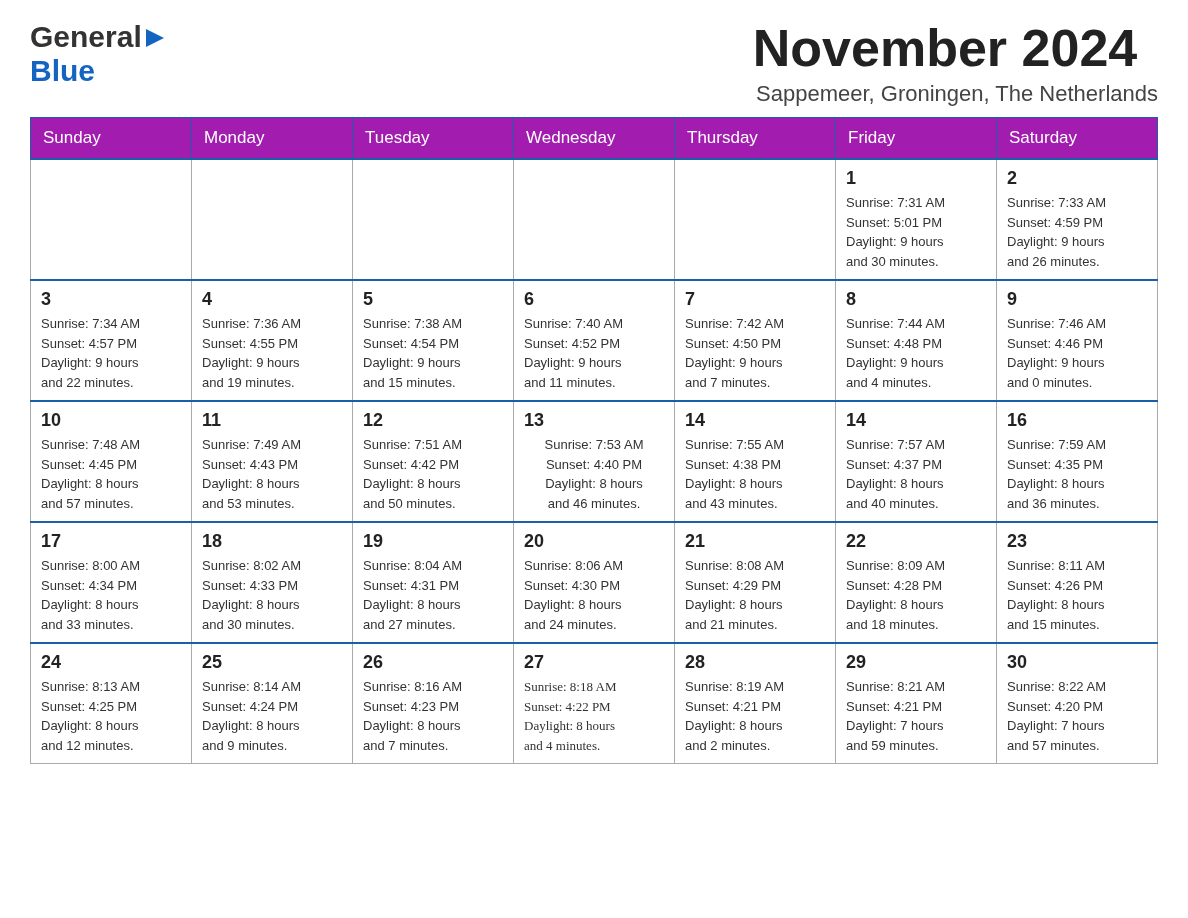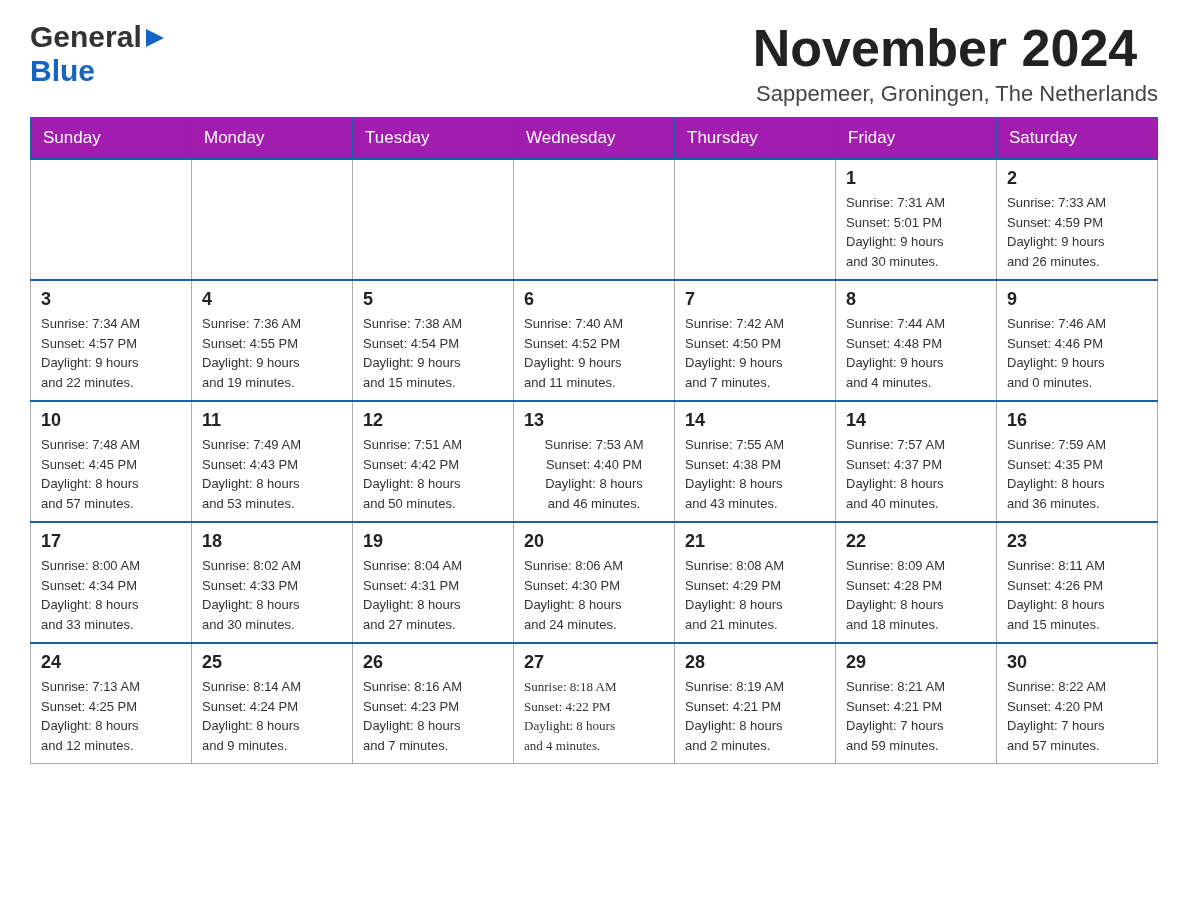--- a/index.html
+++ b/index.html
@@ -300,21 +300,21 @@
           <span class="day-number">23</span>
           <div class="day-info" style="white-space: pre-line;">Sunrise: 8:11 AM
 Sunset: 4:26 PM
 Daylight: 8 hours
 and 15 minutes.</div>
         </td>
       </tr>
       <tr class="week-row">
         <td>
           <span class="day-number">24</span>
-          <div class="day-info" style="white-space: pre-line;">Sunrise: 7:13 AM
+          <div class="day-info" style="white-space: pre-line;">Sunrise: 8:13 AM
 Sunset: 4:25 PM
 Daylight: 8 hours
 and 12 minutes.</div>
         </td>
         <td>
           <span class="day-number">25</span>
           <div class="day-info" style="white-space: pre-line;">Sunrise: 8:14 AM
 Sunset: 4:24 PM
 Daylight: 8 hours
 and 9 minutes.</div>

